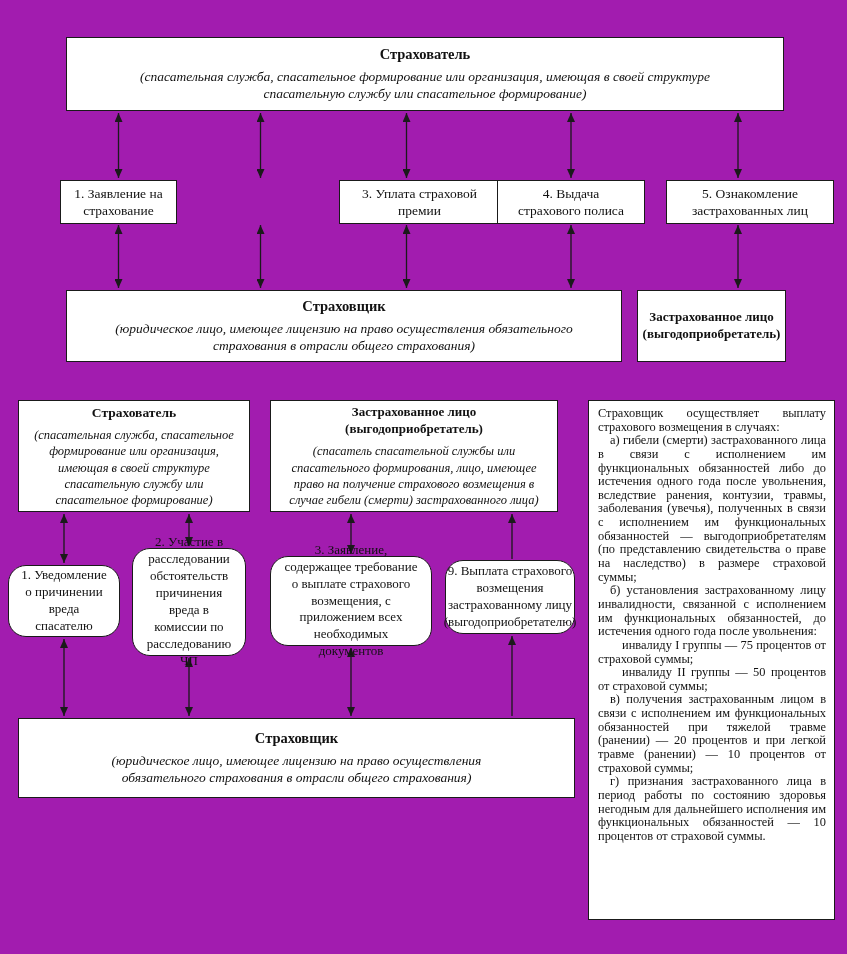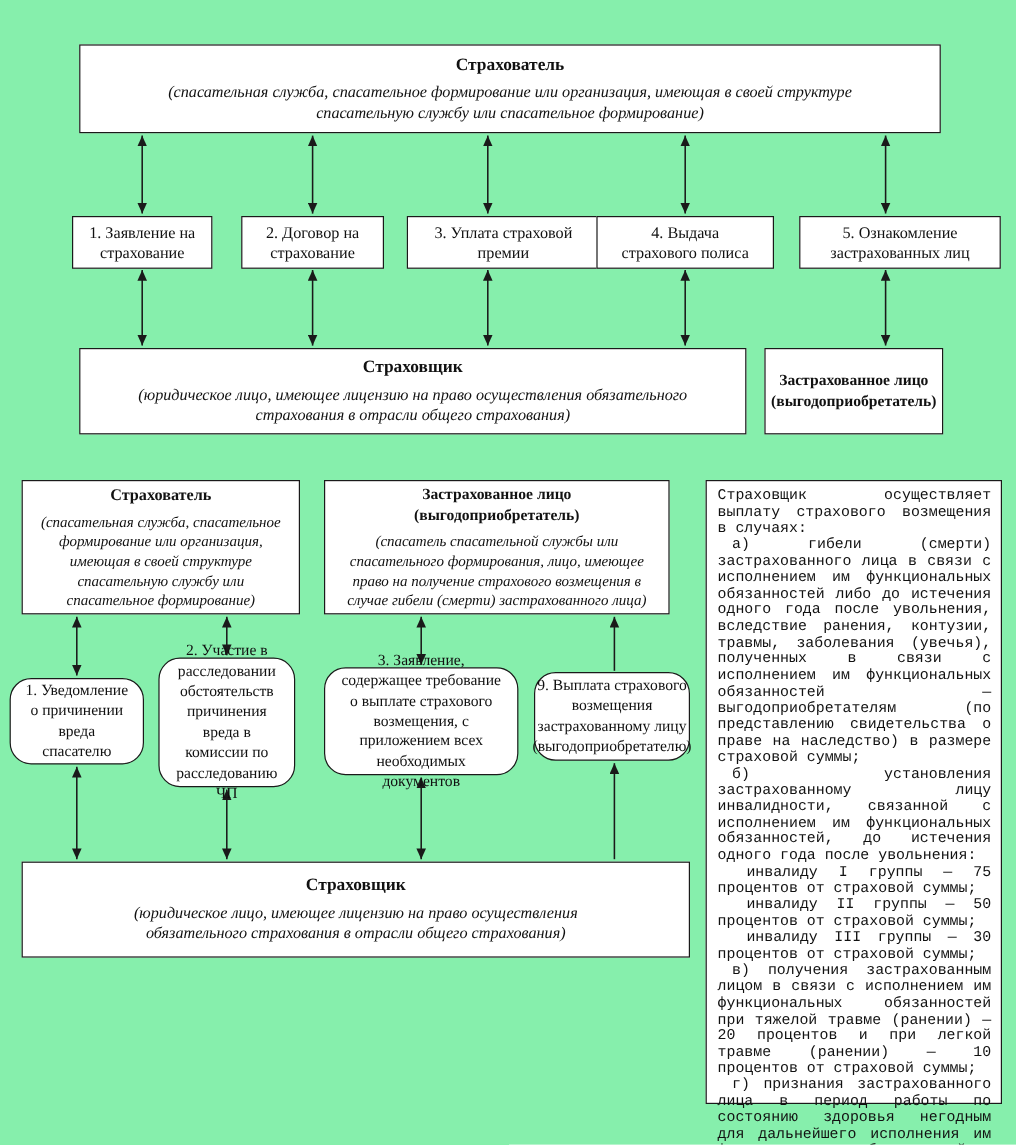--- a/index.html
+++ b/index.html
@@ -1,39 +1,38 @@
 <!DOCTYPE html>
 <html lang="ru"><head>
 <meta charset="utf-8">
 <style>
   * { margin:0; padding:0; box-sizing:border-box; }
   html,body { background:#ffffff; }
   body { font-family:"Liberation Serif", serif; color:#111; }
   .canvas {
     position:relative; width:847px; height:954px;
-    background:#86efac; overflow:hidden;
+    background:#a21caf; overflow:hidden;
   }
   .arrows { position:absolute; left:0; top:0; width:847px; height:954px; pointer-events:none; }
   .box {
     position:absolute; border:1px solid #1a1a1a; background:#fff;
     display:flex; flex-direction:column; align-items:center; justify-content:center;
     text-align:center;
   }
   .box-title { font-weight:bold; font-size:14.5px; line-height:1.3; }
   .box-sub   { font-style:italic; font-size:13.5px; line-height:1.32; }
   .box-sub.small { font-size:12.5px; line-height:1.3; }
   .step { font-size:13.5px; line-height:1.28; padding:2px 12px; }
   .step.small { font-size:13px; line-height:1.3;border-radius:18px; }
   .gap4 { gap:4px; }
   .gap6 { gap:6px; }
   .note {
     position:absolute; border:1px solid #1a1a1a; background:#fff;
     padding:6px 8px 6px 9px; font-size:12.4px; line-height:1.1;
     text-align:justify;
-    font-family:Liberation Mono, monospace;
   }
   .note p { text-indent:12px; margin:0; }
   .note p.first { text-indent:0; }
   .note p.sub { text-indent:24px; }
 </style>
 </head>
 <body>
 
 <div class="canvas">
 
@@ -73,21 +72,20 @@
       <line x1="512" y1="636" x2="512" y2="716" marker-start="url(#mup)"></line>
     </g>
   </svg>
 
   <div class="box gap4" style="left:66px; top:37px; width:718px; height:74px;">
     <div class="box-title">Страхователь</div>
     <div class="box-sub" style="padding:0 38px;">(спасательная служба, спасательное формирование или организация, имеющая в своей структуре спасательную службу или спасательное формирование)</div>
   </div>
 
   <div class="box step" style="left:60px;  top:180px; width:117px; height:44px;">1. Заявление на страхование</div>
-  <div class="box step" style="left:201px; top:180px; width:119px; height:44px;">2. Договор на страхование</div>
   <div class="box step" style="left:339px; top:180px; width:161px; height:44px;">3. Уплата страховой премии</div>
   <div class="box step" style="left:497px; top:180px; width:148px; height:44px;">4. Выдача страхового полиса</div>
   <div class="box step" style="left:666px; top:180px; width:168px; height:44px;">5. Ознакомление застрахованных лиц</div>
 
   <div class="box gap4" style="left:66px; top:290px; width:556px; height:72px;">
     <div class="box-title">Страховщик</div>
     <div class="box-sub" style="padding:0 48px;">(юридическое лицо, имеющее лицензию на право осуществления обязательного страхования в отрасли общего страхования)</div>
   </div>
 
   <div class="box" style="left:637px; top:290px; width:149px; height:72px; padding:0 3px;">
@@ -103,21 +101,20 @@
     <div class="box-title" style="font-size:13px;">Застрахованное лицо (выгодоприобретатель)</div>
     <div class="box-sub small">(спасатель спасательной службы или спасательного формирования, лицо, имеющее право на получение страхового возмещения в случае гибели (смерти) застрахованного лица)</div>
   </div>
 
   <div class="note" style="left:588px; top:400px; width:247px; height:520px;">
     <p class="first">Страховщик осуществляет выплату страхового возмещения в случаях:</p>
     <p>а) гибели (смерти) застрахованного лица в связи с исполнением им функциональных обязанностей либо до истечения одного года после увольнения, вследствие ранения, контузии, травмы, заболевания (увечья), полученных в связи с исполнением им функциональных обязанностей — выгодоприобретателям (по представлению свидетельства о праве на наследство) в размере страховой суммы;</p>
     <p>б) установления застрахованному лицу инвалидности, связанной с исполнением им функциональных обязанностей, до истечения одного года после увольнения:</p>
     <p class="sub">инвалиду I группы — 75 процентов от страховой суммы;</p>
     <p class="sub">инвалиду II группы — 50 процентов от страховой суммы;</p>
-    <p class="sub">инвалиду III группы — 30 процентов от страховой суммы;</p>
     <p>в) получения застрахованным лицом в связи с исполнением им функциональных обязанностей при тяжелой травме (ранении) — 20 процентов и при легкой травме (ранении) — 10 процентов от страховой суммы;</p>
     <p>г) признания застрахованного лица в период работы по состоянию здоровья негодным для дальнейшего исполнения им функциональных обязанностей — 10 процентов от страховой суммы.</p>
   </div>
 
   <div class="box step small" style="left:8px;   top:565px; width:112px; height:72px;">1. Уведомление о причинении вреда спасателю</div>
   <div class="box step small" style="left:132px; top:548px; width:114px; height:108px;">2. Участие в расследовании обстоятельств причинения вреда в комиссии по расследованию ЧП</div>
   <div class="box step small" style="left:270px; top:556px; width:162px; height:90px;">3. Заявление, содержащее требование о выплате страхового возмещения, с приложением всех необходимых документов</div>
   <div class="box step small" style="left:445px; top:560px; width:130px; height:74px;">9. Выплата страхового возмещения застрахованному лицу (выгодоприобретателю)</div>
 
   <div class="box gap4" style="left:18px; top:718px; width:557px; height:80px;">

